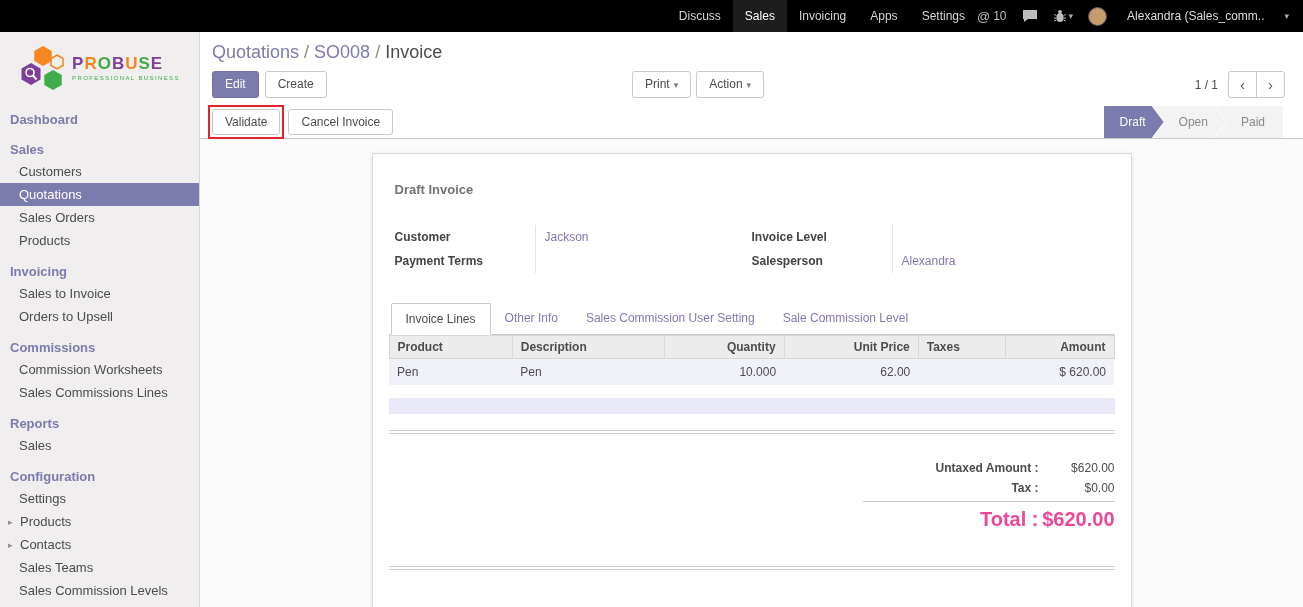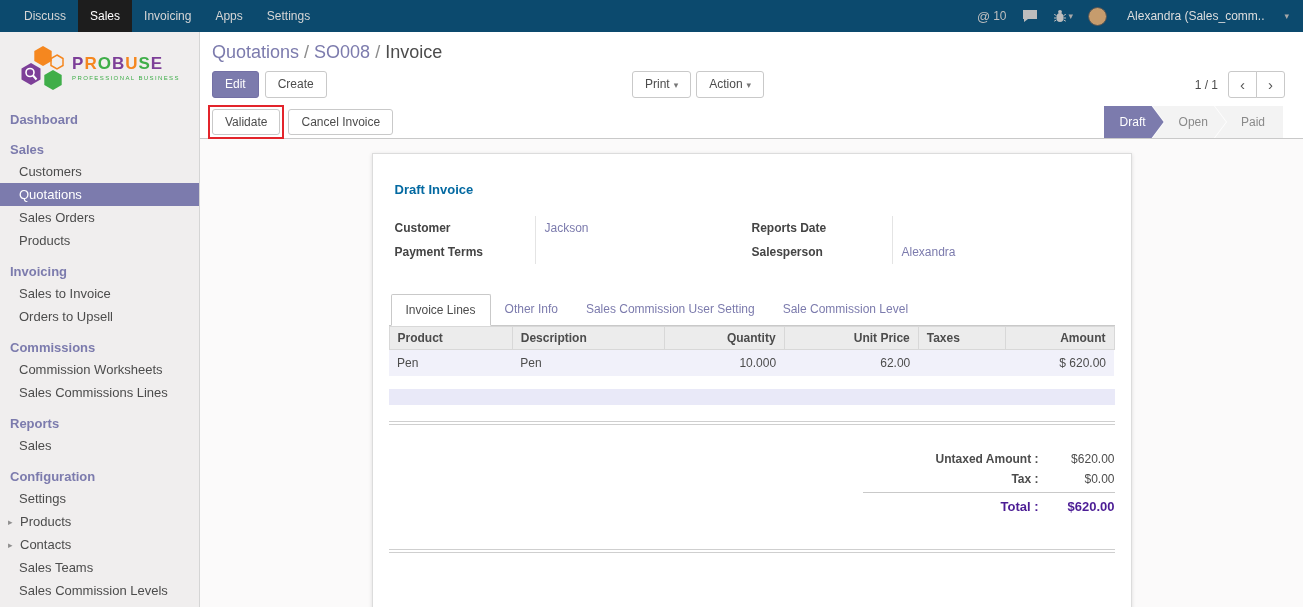--- a/index.html
+++ b/index.html
@@ -6,22 +6,22 @@
   html,body { margin:0; padding:0; }
   body {
     width:1303px; height:607px; overflow:hidden;
     font-family:"Liberation Sans", sans-serif;
     background:#fff; color:#4c4c4c;
   }
   .screen { width:1303px; height:607px; display:flex; flex-direction:column; }
 
   
   .topbar {
-    height:32px; flex:0 0 32px; background:#0c4a6e;
-    display:flex; justify-content:space-between; align-items:stretch;
+    height:32px; flex:0 0 32px; background:#000000;
+    display:flex; justify-content:flex-end; align-items:stretch;
     font-size:12px; color:#cfcfcf;
   }
   .menus { display:flex; align-items:stretch; padding-left:12px; }
   .menu { display:flex; align-items:center; padding:0 12px; color:#d6d6d6; cursor:pointer; }
   .menu.active { background:#1d1d1d; color:#fff; }
   .topbar-right { display:flex; align-items:center; gap:15px; padding-right:14px; }
   .mention { display:flex; align-items:center; gap:3px; color:#bfbfbf; cursor:pointer; }
   .mention .at { font-size:13px; }
   .icon-btn { display:flex; align-items:center; gap:2px; cursor:pointer; }
   .caret { font-size:9px; color:#a8a8a8; }
@@ -97,21 +97,21 @@
   .step.mid { clip-path:polygon(0 0, calc(100% - 12px) 0, 100% 50%, calc(100% - 12px) 100%, 0 100%, 12px 50%); margin-left:-11px; z-index:2; }
   .step.last { clip-path:polygon(0 0, 100% 0, 100% 100%, 0 100%, 12px 50%); margin-left:-11px; z-index:1; }
   .step.active { background:#7c7bad; color:#fff; }
 
   
   .content { flex:1; background:#fbfafa; overflow:hidden; }
   .sheet {
     width:760px; margin:14px auto 0; background:#fff; border:1px solid #dcdcdc;
     box-shadow:0 1px 4px rgba(0,0,0,.12); padding:16px 16px 0; min-height:490px;
   }
-  .sheet-title { font-weight:bold; font-size:13px; color:#0369a1; margin:12px 6px 19px; }
+  .sheet-title { font-weight:bold; font-size:13px; color:#737373; margin:12px 6px 28px; }
   .groups { display:flex; margin:0 6px 30px; }
   .group { width:50%; display:table; }
   .frow { display:table-row; }
   .flabel { display:table-cell; width:140px; font-weight:bold; font-size:12px; color:#444; padding:5px 0; }
   .fvalue { display:table-cell; font-size:12px; color:#4c4c4c; border-left:1px solid #e4e4e4; padding:5px 0 5px 9px; min-width:40px; }
   .fvalue.link { color:#7c7bad; cursor:pointer; }
 
   .tabs { display:flex; border-bottom:1px solid #c9c9c9; padding-left:2px; }
   .tab { font-size:12px; padding:8px 14px; color:#7c7bad; margin-bottom:-1px; cursor:pointer; }
   .tab.active {
@@ -130,21 +130,21 @@
   .col-price{width:18.5%} .col-tax{width:12%} .col-amt{width:15%}
 
   .empty-strip { height:16px; background:#e9e9f8; margin:13px 0 0; }
   .dsep { height:4px; border-top:1px solid #cfcfcf; border-bottom:1px solid #cfcfcf; margin-top:16px; }
   .dsep.bottom { margin-top:32px; }
 
   .totals { width:252px; margin:24px 0 0 auto; font-size:12px; color:#4c4c4c; }
   .trow { display:flex; justify-content:flex-end; align-items:baseline; padding:3px 0; }
   .tlabel { font-weight:bold; }
   .tvalue { width:76px; text-align:right; }
-  .trow.total { border-top:1px solid #c9c9c9; margin-top:3px; padding-top:6px; font-size:13px; font-weight:bold; color:#4c1d95; }
+  .trow.total { border-top:1px solid #c9c9c9; margin-top:3px; padding-top:6px; font-size:20px; font-weight:bold; color:#ec4899; }
 </style>
 </head>
 <body>
 
 <div class="screen">
 
   <header class="topbar">
     <nav class="menus">
       <a class="menu">Discuss</a>
       <a class="menu active">Sales</a>
@@ -295,21 +295,21 @@
                 <div class="flabel">Customer</div>
                 <div class="fvalue link">Jackson</div>
               </div>
               <div class="frow">
                 <div class="flabel">Payment Terms</div>
                 <div class="fvalue"></div>
               </div>
             </div>
             <div class="group">
               <div class="frow">
-                <div class="flabel">Reports Date</div>
+                <div class="flabel">Invoice Level</div>
                 <div class="fvalue"></div>
               </div>
               <div class="frow">
                 <div class="flabel">Salesperson</div>
                 <div class="fvalue link">Alexandra</div>
               </div>
             </div>
           </div>
 
           <div class="tabs">

